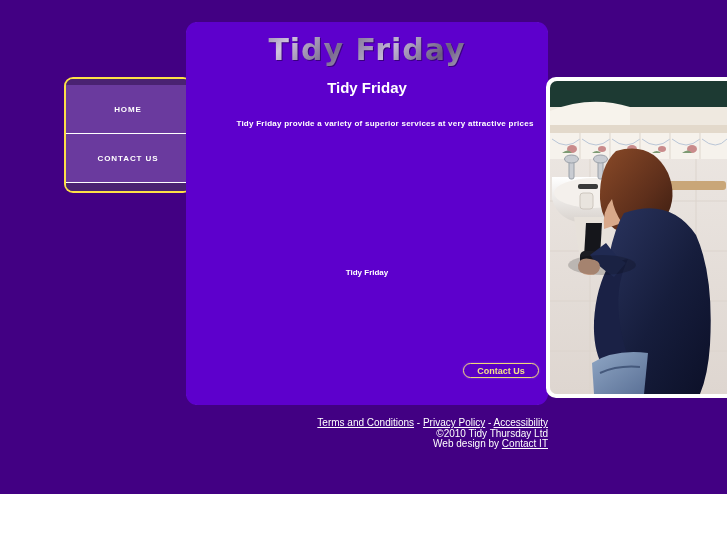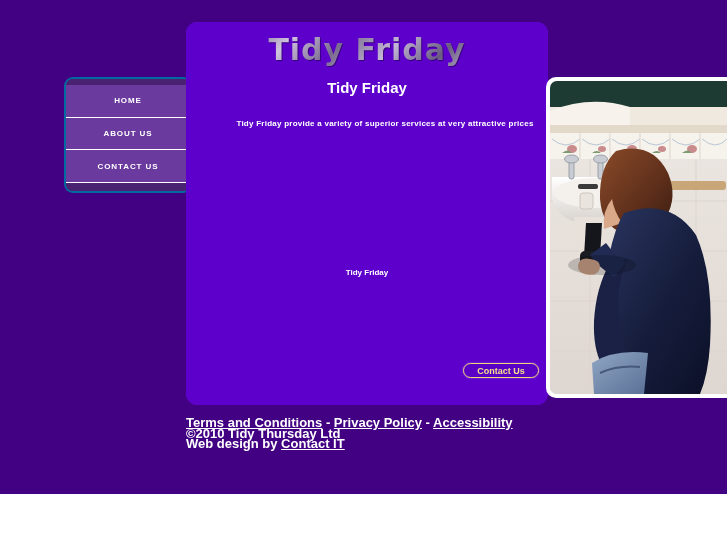--- a/index.html
+++ b/index.html
@@ -26,21 +26,21 @@
     height: 494px;
     background: #420083;
   }
   
   .nav-shell {
     position: absolute;
     left: 64px;
     top: 77px;
     width: 128px;
     height: 116px;
-    background: #0369a1;
+    background: #fde047;
     border-radius: 9px;
     padding: 2px;
     box-sizing: border-box;
   }
   .nav-inner {
     width: 100%;
     height: 100%;
     border-radius: 7px;
     overflow: hidden;
     background: #4a2272;
@@ -192,24 +192,24 @@
     position: relative;
   }
   .photo svg { display: block; width: 100%; height: 100%; }
 
   
   .footer {
     position: absolute;
     left: 186px;
     top: 418px;
     width: 362px;
-    text-align: left;
-    color: #ffffff;
-    font-size: 13px;
-    font-weight: bold;
+    text-align: right;
+    color: #ffffff;
+    font-size: 10px;
+    font-weight: normal;
     line-height: 10.5px;
   }
   .footer a {
     color: #ffffff;
     text-decoration: underline;
     cursor: pointer;
   }
   .footer .sep { text-decoration: none; }
 </style>
 </head>
@@ -217,23 +217,20 @@
 
 <div id="page">
 
   <div class="backdrop"></div>
 
   <div class="nav-shell">
     <div class="nav-inner">
       <div class="nav-cap"></div>
       <div class="nav-item">
         <span>HOME</span>
-      </div>
-      <div class="nav-item">
-        <span>ABOUT US</span>
       </div>
       <div class="nav-item last">
         <span>CONTACT US</span>
       </div>
       <div class="nav-cap bottom"></div>
     </div>
   </div>
 
   <div class="main-shell">
     <div class="main-inner">

